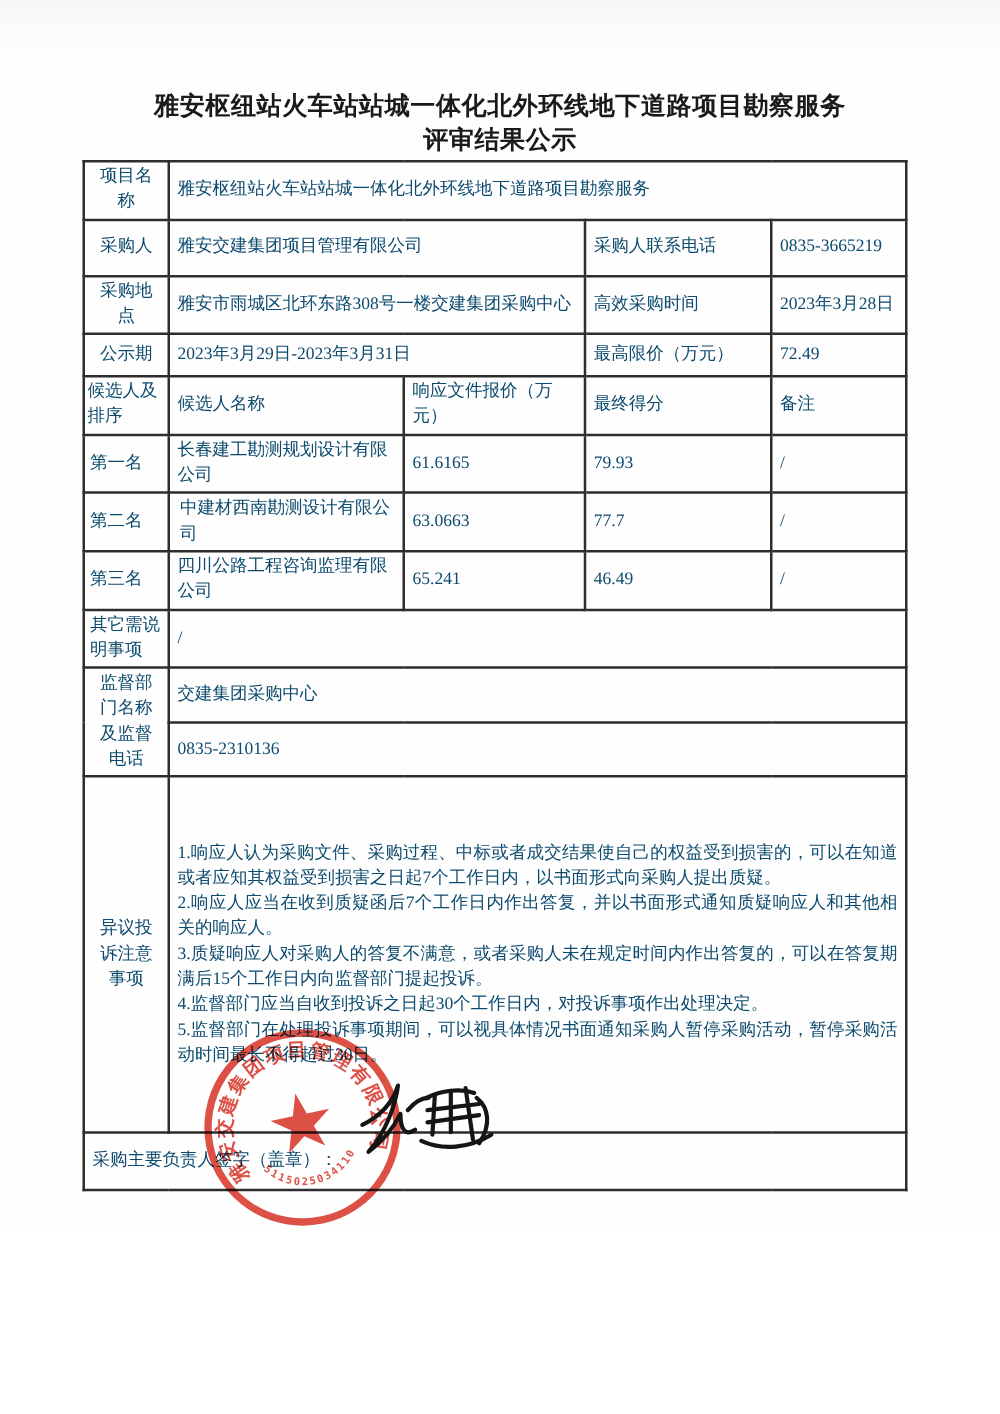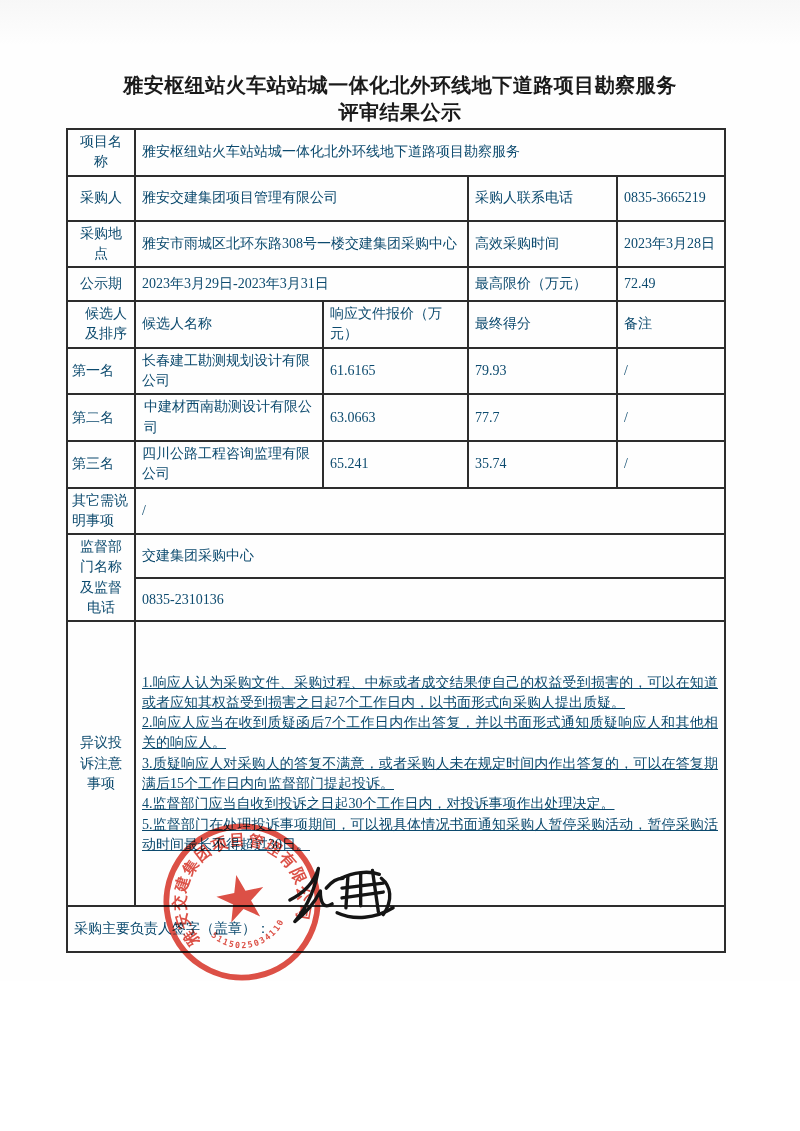--- a/index.html
+++ b/index.html
@@ -26,21 +26,21 @@
     border:2px solid #2d2d2d;
     padding:2px 6px;
     vertical-align:middle;
     line-height:1.45;
     overflow:hidden;
   }
   td.lbl{text-align:center;padding:2px 3px;}
   td.c{text-align:left;}
   td.l{text-align:left;padding-left:8px;}
   td.top{vertical-align:top;padding-top:6px;}
-  .objection-cell{vertical-align:middle;padding:10px 8px 64px 10px;text-decoration:underline;}
+  .objection-cell{vertical-align:middle;padding:10px 8px 64px 10px;}
   .objection-cell .para{margin:0;text-align:justify;}
   .sig-cell{padding-left:8px;}
 
   .stamp{
     position:absolute;left:158px;top:818px;width:168px;height:168px;
     transform:rotate(-12deg);
     opacity:.87;mix-blend-mode:multiply;
     pointer-events:none;
   }
   .signature{
@@ -94,21 +94,21 @@
     </tr>
 
     <tr style="height:34px">
       <td class="lbl">公示期</td>
       <td colspan="2" class="l">2023年3月29日-2023年3月31日</td>
       <td class="c">最高限价（万元）</td>
       <td class="c">72.49</td>
     </tr>
 
     <tr style="height:39px">
-      <td class="lbl" style="text-align:center;padding-left:16px;font-family:Liberation Serif, serif;">候选人及排序</td>
+      <td class="lbl" style="text-align:left;padding-left:2px;font-family:Liberation Serif, serif;">候选人及排序</td>
       <td class="c">候选人名称</td>
       <td class="c">响应文件报价（万元）</td>
       <td class="c">最终得分</td>
       <td class="c">备注</td>
     </tr>
 
     <tr style="height:41px">
       <td class="lbl" style="text-align:left;padding-left:4px;">第一名</td>
       <td class="l" style="padding-left:6px;">长春建工勘测规划设计有限公司</td>
       <td class="c">61.6165</td>
@@ -121,21 +121,21 @@
       <td class="l" style="padding-left:8px;">中建材西南勘测设计有限公司</td>
       <td class="c">63.0663</td>
       <td class="c">77.7</td>
       <td class="c">/</td>
     </tr>
 
     <tr style="height:41px">
       <td class="lbl" style="text-align:left;padding-left:4px;">第三名</td>
       <td class="l" style="padding-left:6px;">四川公路工程咨询监理有限公司</td>
       <td class="c">65.241</td>
-      <td class="c">35.74</td>
+      <td class="c">46.49</td>
       <td class="c">/</td>
     </tr>
 
     <tr style="height:41px">
       <td class="lbl" style="text-align:left;padding-left:4px;border-radius:19px;">其它需说明事项</td>
       <td colspan="4" class="c">/</td>
     </tr>
 
     <tr style="height:43px">
       <td class="lbl" rowspan="2">监督部门名称及监督电话</td>

